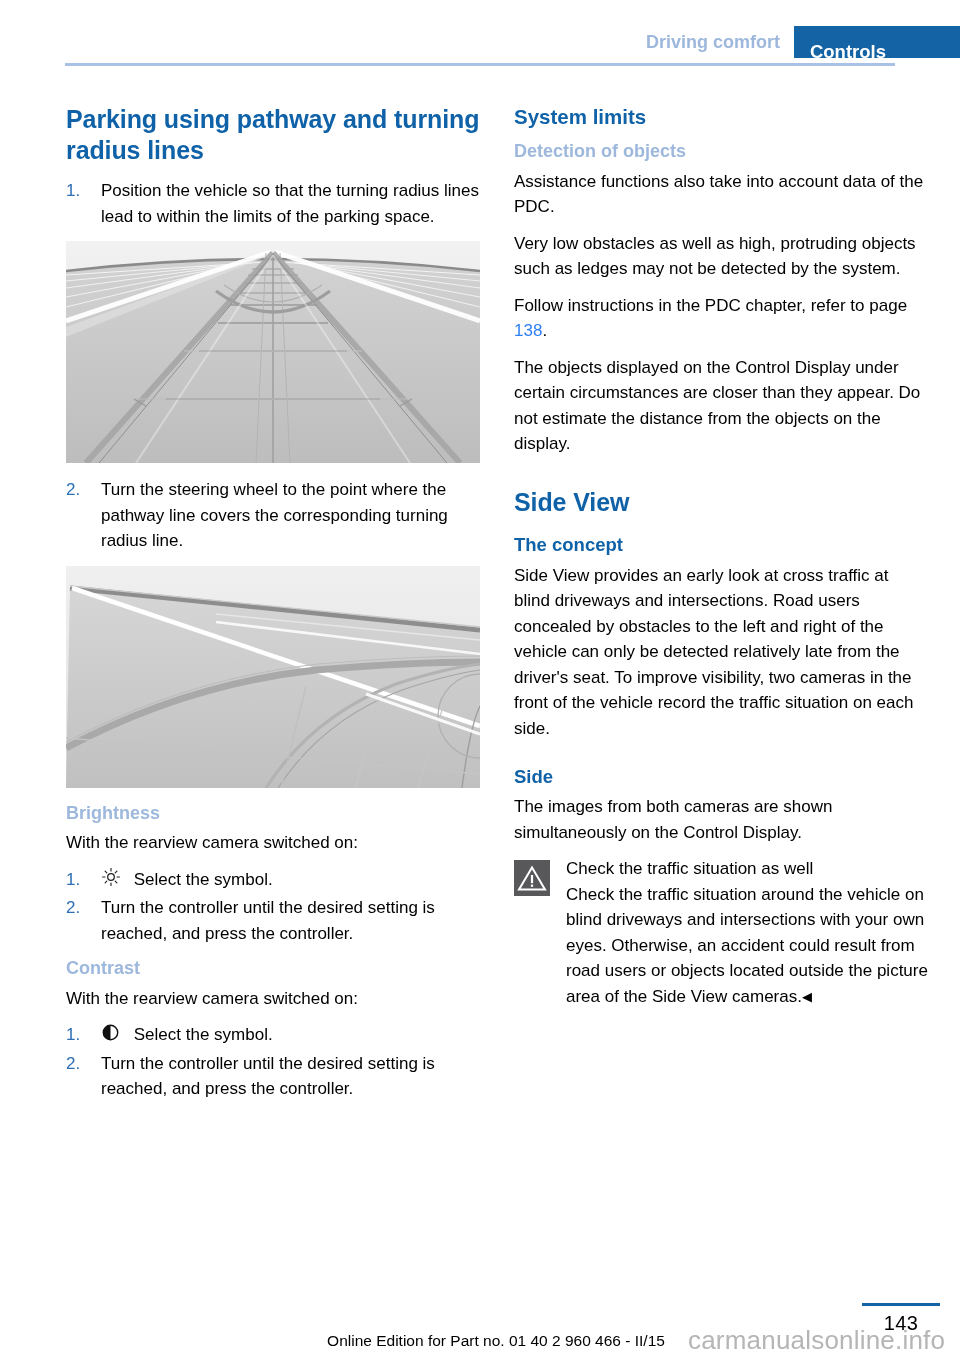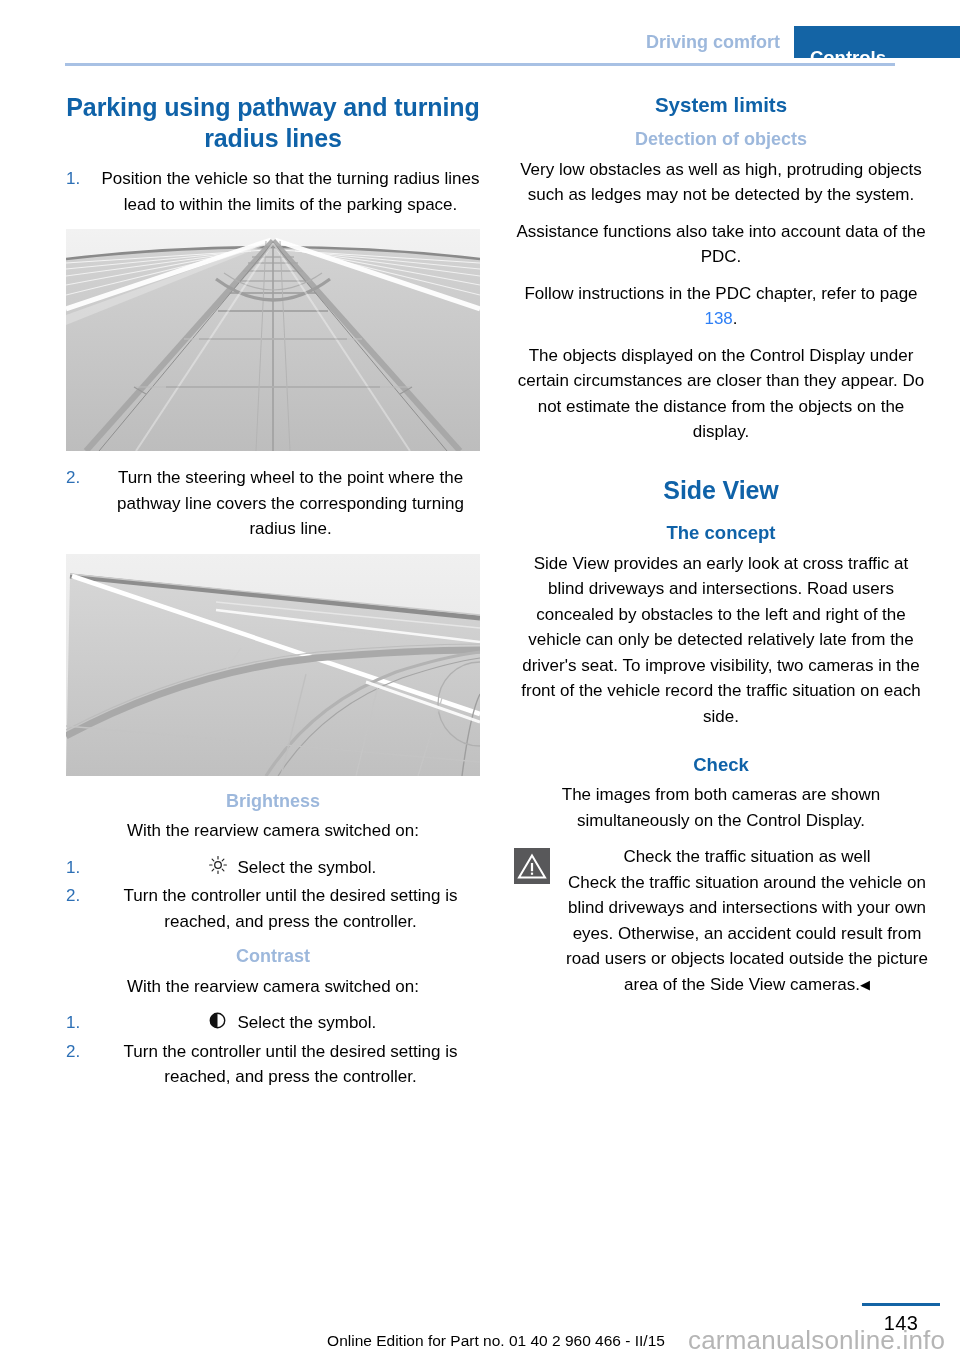--- a/index.html
+++ b/index.html
@@ -39,21 +39,21 @@
     padding: 0 14px 0 10px;
     line-height: 32px;
     background: #ffffff;
     white-space: nowrap;
   }
   .tab-active {
     color: #ffffff;
     font-size: 18.5px;
     font-weight: bold;
     background: #1464a5;
-    padding: 16px 74px 0 16px;
+    padding: 10px 74px 0 16px;
     line-height: 32px;
     white-space: nowrap;
   }
   .header-rule {
     position: absolute;
     left: 65px;
     top: 63px;
     width: 830px;
     height: 3px;
     background: #a8c1e4;
@@ -61,23 +61,22 @@
 
   
   .content {
     position: absolute;
     top: 92px;
     left: 0;
     width: 960px;
   }
   .col {
     position: absolute;
-    top: 0;
+    top: 12px;
     width: 414px;
-    text-align: center;
   }
   .col-left { left: 66px; }
   .col-right { left: 514px; }
 
   
   h1.chapter {
     font-size: 25px;
     font-weight: bold;
     color: #0f62a8;
     margin: 0 0 13px 0;
@@ -428,35 +427,35 @@
     </ol>
 
   </div>
 
   <div class="col col-right">
 
     <h2 class="section">System limits</h2>
 
     <h3 class="sub-light">Detection of objects</h3>
 
+    <p class="body">Assistance functions also take into account data of the PDC.</p>
     <p class="body">Very low obstacles as well as high, protruding objects such as ledges may not be detected by the system.</p>
-    <p class="body">Assistance functions also take into account data of the PDC.</p>
 
     <p class="body">
       <span>Follow instructions in the PDC chapter, refer to page </span><a class="pageref" href="#">138</a><span>.</span>
     </p>
 
     <p class="body">The objects displayed on the Control Display under certain circumstances are closer than they appear. Do not estimate the distance from the objects on the display.</p>
 
     <h1 class="chapter" style="margin-top:30px;margin-bottom:16px;">Side View</h1>
 
     <h3 class="sub-strong">The concept</h3>
     <p class="body">Side View provides an early look at cross traffic at blind driveways and intersections. Road users concealed by obstacles to the left and right of the vehicle can only be detected relatively late from the driver's seat. To improve visibility, two cameras in the front of the vehicle record the traffic situation on each side.</p>
 
-    <h3 class="sub-strong" style="margin-top:24px;">Check</h3>
+    <h3 class="sub-strong" style="margin-top:24px;">Side</h3>
     <p class="body">The images from both cameras are shown simultaneously on the Control Display.</p>
 
     <div class="warn-block">
       <div class="warn-icon">
         <svg width="36" height="36" viewBox="0 0 36 36" xmlns="http://www.w3.org/2000/svg">
           <rect x="0" y="0" width="36" height="36" fill="#58585a"></rect>
           <path d="M18 7.5 L31 29.5 L5 29.5 Z" fill="none" stroke="#ffffff" stroke-width="2"></path>
           <rect x="16.9" y="15" width="2.2" height="8.2" fill="#ffffff"></rect>
           <rect x="16.9" y="24.6" width="2.2" height="2.2" fill="#ffffff"></rect>
         </svg>

